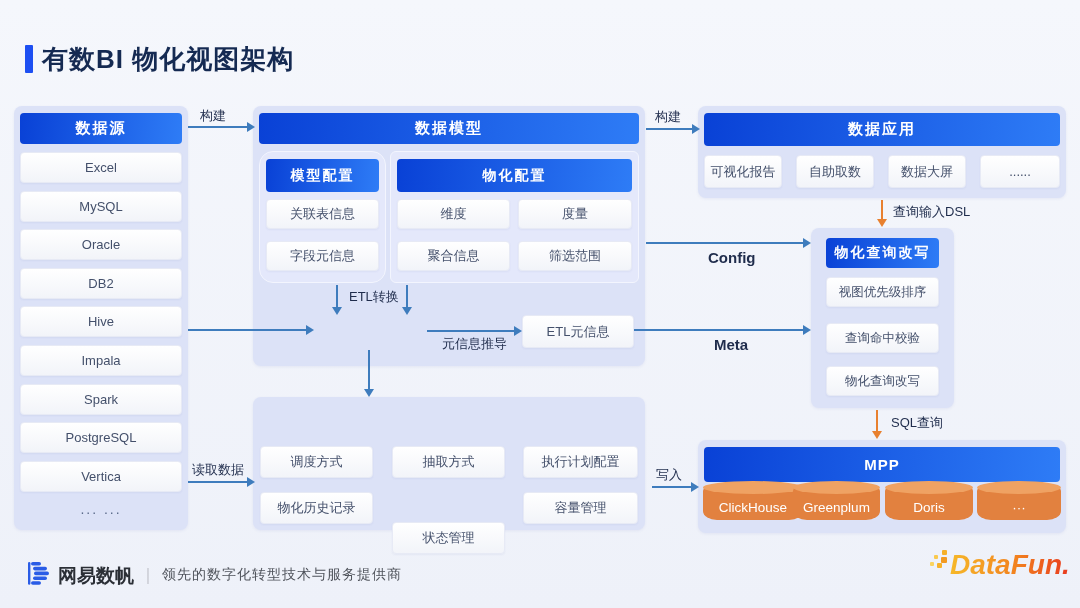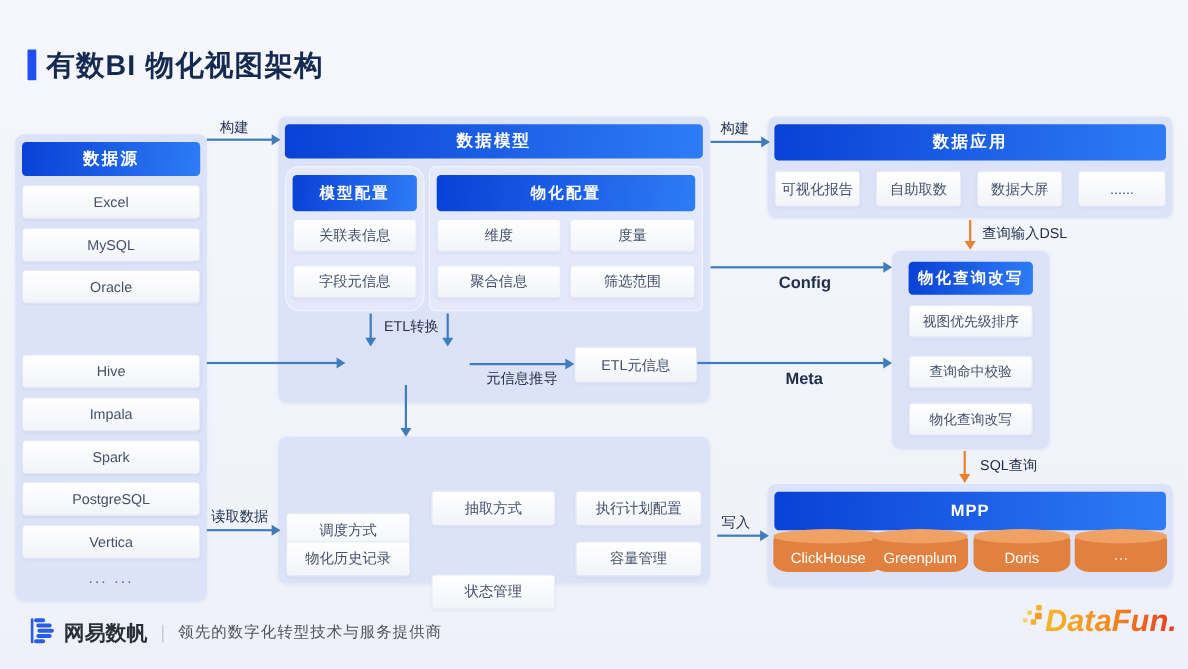--- a/index.html
+++ b/index.html
@@ -60,25 +60,26 @@
     -webkit-background-clip:text; background-clip:text; color:transparent;
   }
   .px { position:absolute; border-radius:1px; }
 </style>
 </head>
 <body>
 
 <div class="abs title-bar"></div>
 <div class="abs page-title">有数BI 物化视图架构</div>
 
-<div class="abs panel" style="left:14px;top:106px;width:174px;height:424px;margin-top:16px;">
+<div class="abs panel" style="left:14px;top:106px;width:174px;height:424px;">
   <div class="abs hdr" style="left:6px;top:7px;width:162px;height:31px;">数据源</div>
   <div class="abs itm" style="left:6px;top:46px;width:162px;height:31px;">Excel</div>
   <div class="abs itm" style="left:6px;top:85px;width:162px;height:31px;">MySQL</div>
   <div class="abs itm" style="left:6px;top:123px;width:162px;height:31px;">Oracle</div>
+  <div class="abs itm" style="left:6px;top:162px;width:162px;height:31px;">DB2</div>
   <div class="abs itm" style="left:6px;top:200px;width:162px;height:31px;text-align:right;">Hive</div>
   <div class="abs itm" style="left:6px;top:239px;width:162px;height:31px;">Impala</div>
   <div class="abs itm" style="left:6px;top:278px;width:162px;height:31px;">Spark</div>
   <div class="abs itm" style="left:6px;top:316px;width:162px;height:31px;">PostgreSQL</div>
   <div class="abs itm" style="left:6px;top:355px;width:162px;height:31px;">Vertica</div>
   <div class="abs dots" style="left:6px;top:392px;width:162px;height:22px;">... ...</div>
 </div>
 
 <div class="abs panel" style="left:253px;top:106px;width:392px;height:260px;">
   <div class="abs hdr" style="left:6px;top:7px;width:380px;height:31px;">数据模型</div>
@@ -109,21 +110,21 @@
 </div>
 
 <div class="abs panel" style="left:811px;top:228px;width:143px;height:180px;">
   <div class="abs hdr" style="left:15px;top:10px;width:113px;height:30px;font-size:14px;">物化查询改写</div>
   <div class="abs itm" style="left:15px;top:49px;width:113px;height:30px;font-size:12.5px;">视图优先级排序</div>
   <div class="abs itm" style="left:15px;top:95px;width:113px;height:30px;font-size:12.5px;">查询命中校验</div>
   <div class="abs itm" style="left:15px;top:138px;width:113px;height:30px;font-size:12.5px;">物化查询改写</div>
 </div>
 
 <div class="abs panel" style="left:253px;top:397px;width:392px;height:133px;">
-  <div class="abs itm" style="left:7px;top:49px;width:113px;height:32px;margin-top:20px;">调度方式</div>
+  <div class="abs itm" style="left:7px;top:49px;width:113px;height:32px;">调度方式</div>
   <div class="abs itm" style="left:139px;top:49px;width:113px;height:32px;">抽取方式</div>
   <div class="abs itm" style="left:270px;top:49px;width:115px;height:32px;">执行计划配置</div>
   <div class="abs itm" style="left:7px;top:95px;width:113px;height:32px;">物化历史记录</div>
   <div class="abs itm" style="left:139px;top:109px;width:113px;height:32px;margin-top:16px;">状态管理</div>
   <div class="abs itm" style="left:270px;top:95px;width:115px;height:32px;">容量管理</div>
 </div>
 
 <div class="abs panel" style="left:698px;top:440px;width:368px;height:93px;">
   <div class="abs hdr" style="left:6px;top:7px;width:356px;height:35px;letter-spacing:1px;">MPP</div>
   <div class="abs cyl" style="left:5px;top:47px;width:100px;height:33px;">ClickHouse</div>

